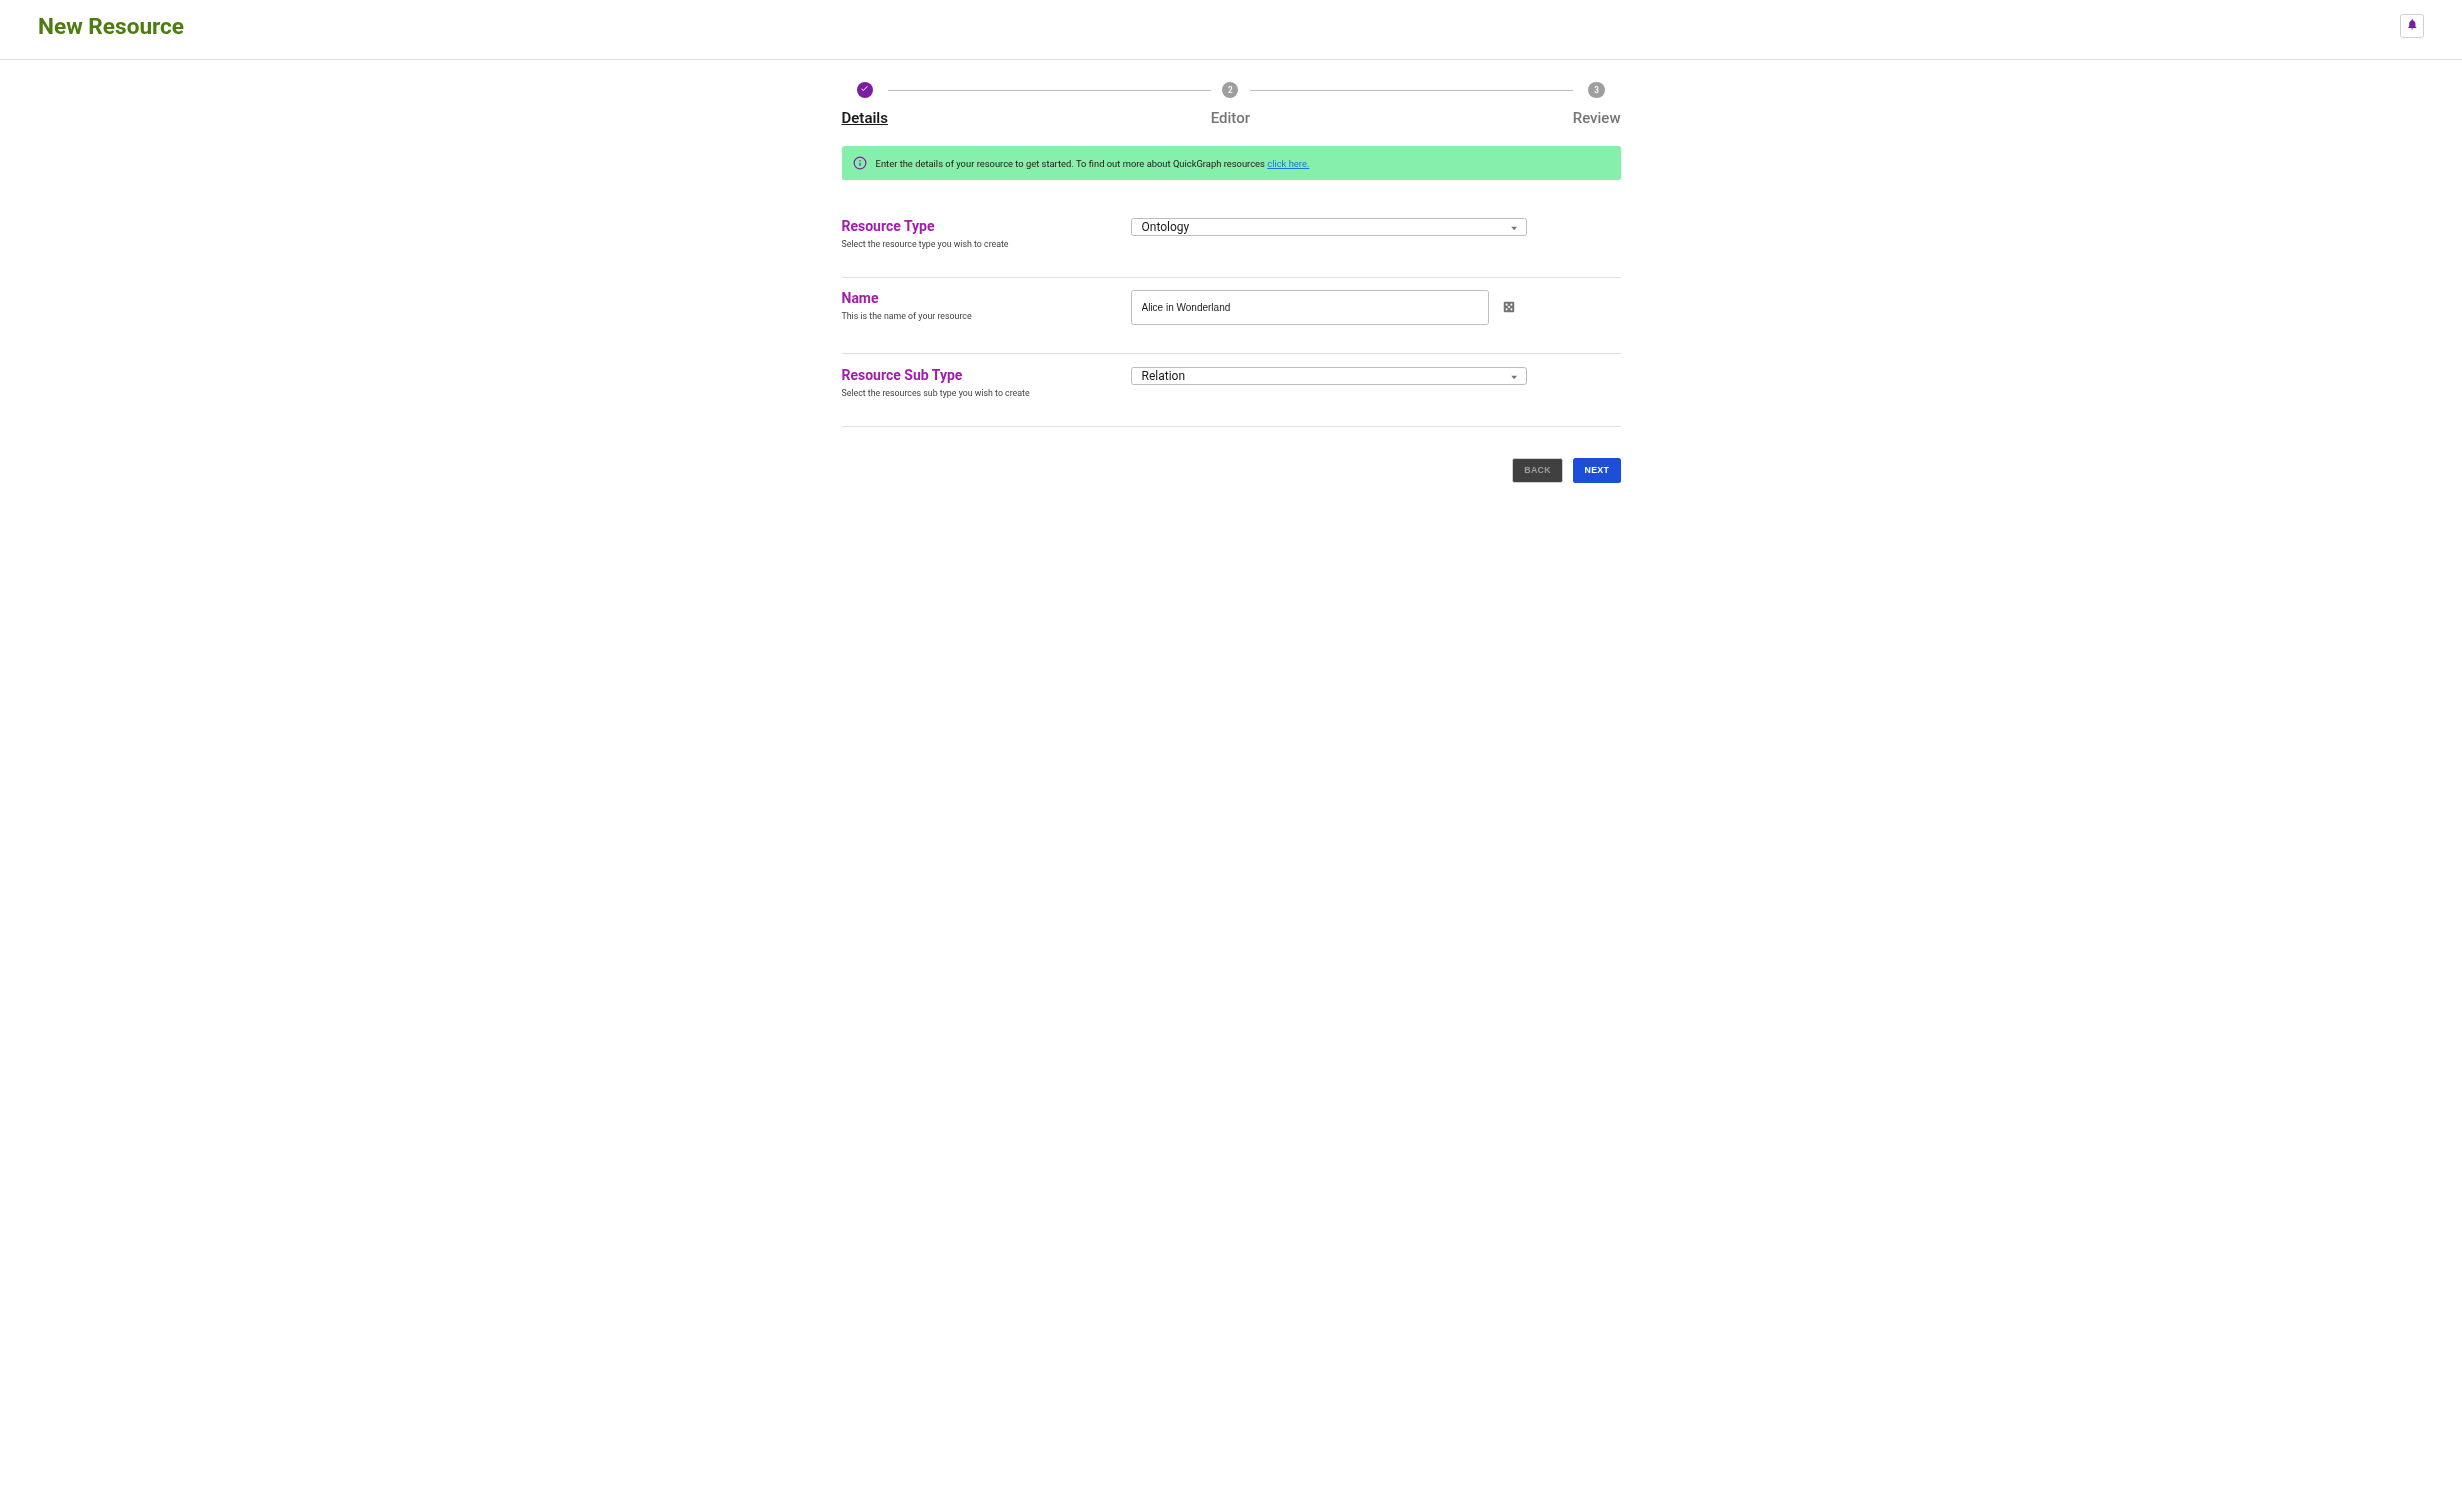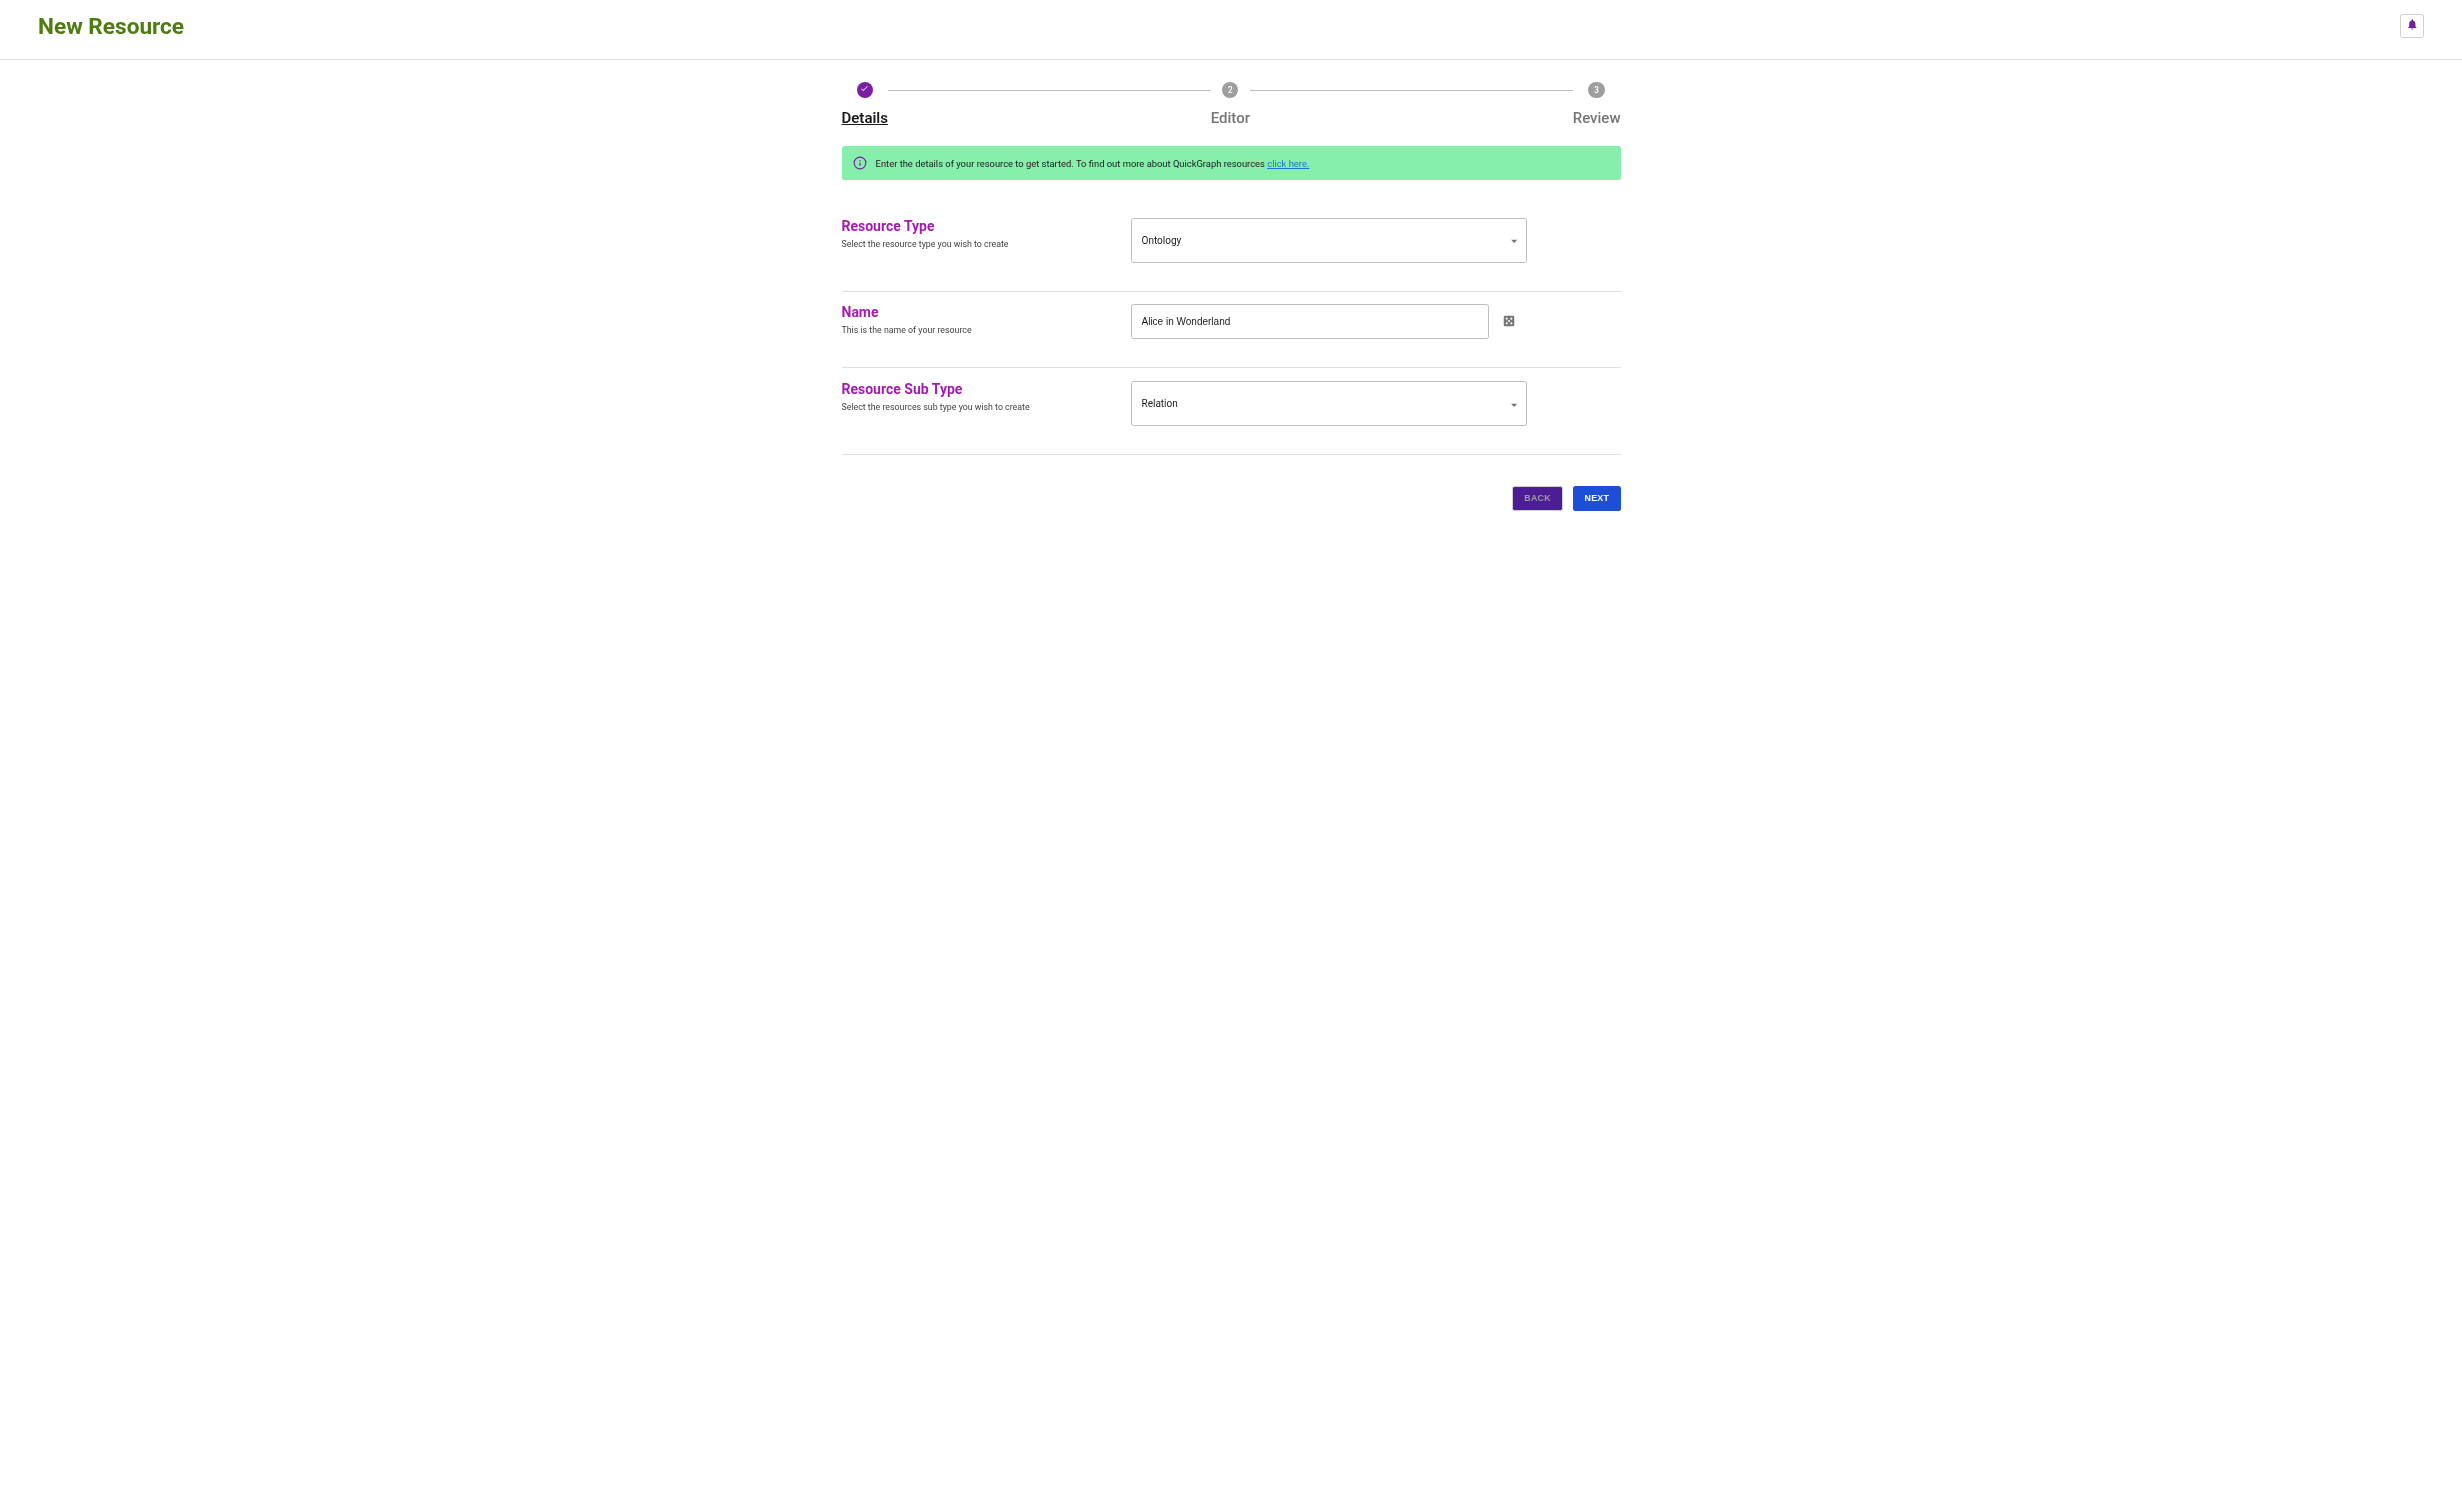--- a/index.html
+++ b/index.html
@@ -156,25 +156,25 @@
       align-items: flex-start;
       gap: 12.6px;
     }
     .select-field {
       position: relative;
       width: 396px;
       max-width: 100%;
     }
     .select-input {
       width: 100%;
-      height: 45px;
+      height: 18px;
       padding: 0 25px 0 10px;
       border: 0.6px solid #bdbdbd;
       border-radius: 2.5px;
-      font-size: 10px;
+      font-size: 12px;
       color: #1a1a1a;
       background: #fff;
       cursor: pointer;
       display: flex;
       align-items: center;
     }
     .select-arrow {
       position: absolute;
       right: 8.8px;
       top: 50%;
@@ -225,21 +225,21 @@
       padding: 6.3px 11.3px;
       border-radius: 2.5px;
       font-size: 8.8px;
       font-weight: 600;
       letter-spacing: 0.3px;
       cursor: pointer;
       border: none;
       text-transform: uppercase;
     }
     .btn-back {
-      background: #4c1d95;
+      background: #404040;
       border: 0.6px solid #d0d0d0;
       color: #9e9e9e;
     }
     .btn-next {
       background: #1d4ed8;
       color: #fff;
     }
   </style>
 </head>
 <body>

